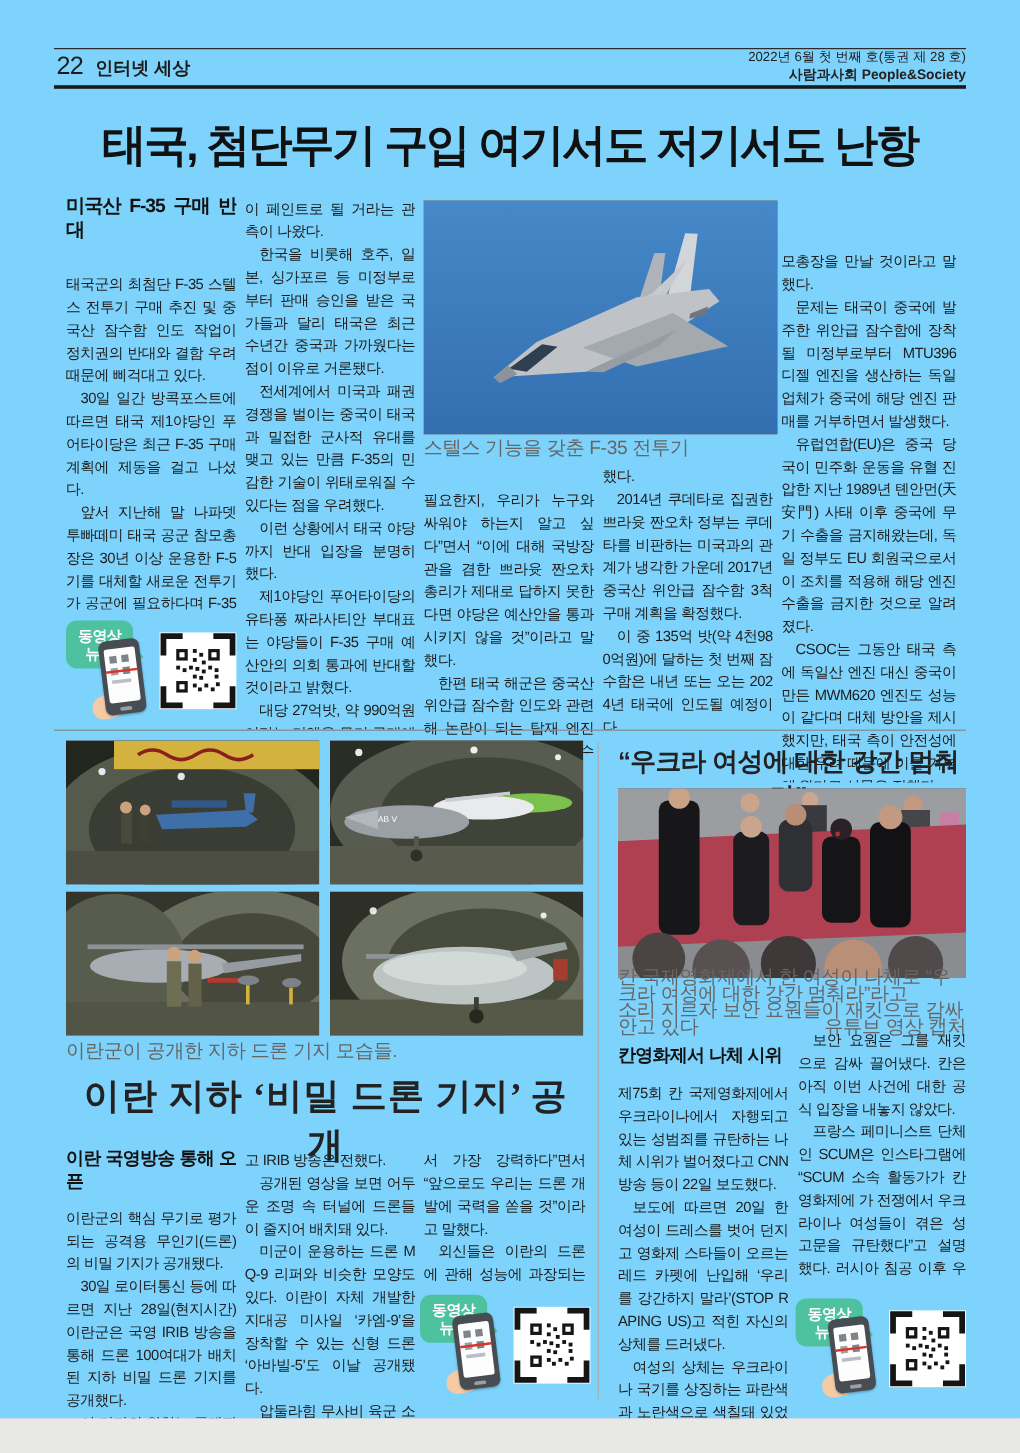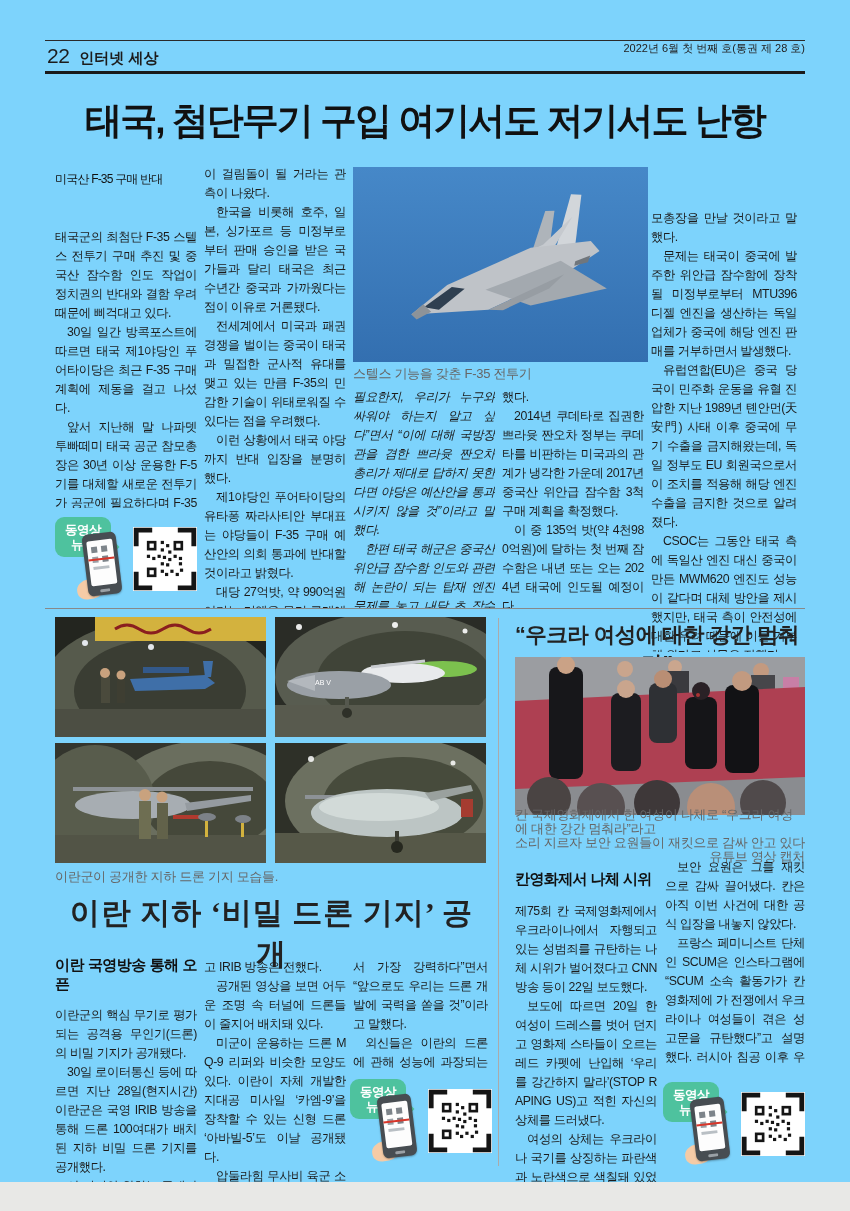--- a/index.html
+++ b/index.html
@@ -22,24 +22,24 @@
   .iran-headline{left:55px;width:433px;top:893px;text-align:center;font-size:30px;
         font-family:"Liberation Serif","DejaVu Serif",serif;font-weight:700;
         letter-spacing:1px;color:#222;}
   .cannes-headline{left:509px;width:296px;top:620px;text-align:center;font-size:21.5px;
         font-weight:600;letter-spacing:-.5px;color:#222;}
 
   
   .col{position:absolute;overflow:hidden;text-align:justify;}
   .col p{margin:0;font-size:12.3px;line-height:19px;letter-spacing:-.4px;word-break:break-all;}
   .col p.ind{text-indent:12px;}
-  .subhead{font-size:12px;font-weight:400;line-height:32px;letter-spacing:-.8px;color:#111;}
+  .subhead{font-size:16px;font-weight:700;line-height:20px;letter-spacing:-.8px;color:#111;}
   .subhead2{font-size:15px;font-weight:800;letter-spacing:-.6px;color:#111;}
 
-  .caption{font-size:13px;color:#666;letter-spacing:-.3px;line-height:14px;}
+  .caption{font-size:16px;color:#666;letter-spacing:-.3px;line-height:14px;}
   .credit{float:right;color:#666;text-align:right;}
 
   
   .hrule{left:45px;right:45px;top:608px;height:1px;background:#888;}
   .vdivider{left:498px;top:618px;width:1px;height:548px;background:#aaa;}
 
   
   .photo{position:absolute;overflow:hidden;background:#777;}
   .photo svg{display:block;}
 
@@ -65,39 +65,40 @@
 <body>
 
 <div class="page">
 
   <div class="abs rule-top"></div>
   <div class="abs" style="left:47px;top:44px;">
     <span class="pagenum">22</span><span class="section-name">인터넷 세상</span>
   </div>
   <div class="abs issue" style="right:45px;top:41px;width:300px;">
     <div>2022년 6월 첫 번째 호(통권 제 28 호)</div>
+    <div><b>사람과사회 People&amp;Society</b></div>
   </div>
   <div class="abs rule-thick"></div>
 
   <div class="abs lead-headline">태국, 첨단무기 구입 여기서도 저기서도 난항</div>
 
   <div class="col" style="left:55px;top:163px;width:142px;height:48px;">
     <div class="subhead">미국산 F-35 구매 반대</div>
 
   </div>
 
   <div class="col" style="left:55px;top:228px;width:142px;height:280px;">
     <p>태국군의 최첨단 F-35 스텔스 전투기 구매 추진 및 중국산 잠수함 인도 작업이 정치권의 반대와 결함 우려 때문에 삐걱대고 있다.</p>
     <p class="ind">30일 일간 방콕포스트에 따르면 태국 제1야당인 푸어타이당은 최근 F-35 구매 계획에 제동을 걸고 나섰다.</p>
     <p class="ind">앞서 지난해 말 나파뎃 투빠떼미 태국 공군 참모총장은 30년 이상 운용한 F-5기를 대체할 새로운 전투기가 공군에 필요하다며 F-35 최대 8대를 구매할 계획이라고 밝힌 바 있다.</p>
 
   </div>
 
   <div class="col" style="left:204px;top:165px;width:142px;height:443px;">
-    <p>이 걸림돌이 될 거라는 관측이 나왔다.</p>
+    <p>이 페인트로 될 거라는 관측이 나왔다.</p>
     <p class="ind">한국을 비롯해 호주, 일본, 싱가포르 등 미정부로부터 판매 승인을 받은 국가들과 달리 태국은 최근 수년간 중국과 가까웠다는 점이 이유로 거론됐다.</p>
     <p class="ind">전세계에서 미국과 패권 경쟁을 벌이는 중국이 태국과 밀접한 군사적 유대를 맺고 있는 만큼 F-35의 민감한 기술이 위태로워질 수 있다는 점을 우려했다.</p>
     <p class="ind">이런 상황에서 태국 야당까지 반대 입장을 분명히 했다.</p>
     <p class="ind">제1야당인 푸어타이당의 유타퐁 짜라사티안 부대표는 야당들이 F-35 구매 예산안의 의회 통과에 반대할 것이라고 밝혔다.</p>
     <p class="ind">대당 27억밧, 약 990억원이라는 거액을 무기 구매에 사용하기보다 코로나19 사태로 생계에 어려움을 겪는 국민에 대한 지원 등에 사용해야 한다고 유타 퐁 부대표는 강조했다.</p>
 
   </div>
 
   <div class="photo" style="left:353px;top:167px;width:295px;height:195px;">
     <svg width="295" height="195" viewBox="0 0 295 195">
@@ -116,21 +117,21 @@
         <polygon points="-22,16 58,6 96,44 18,42" fill="#a3a9af"></polygon>
         <polygon points="-86,18 -54,5 -42,10 -72,24" fill="#2f3f50"></polygon>
         <polygon points="-100,22 -86,15 -80,24 -96,28" fill="#8d9399"></polygon>
         <polygon points="-24,36 58,20 40,30 -10,40" fill="#979da3"></polygon>
         <polygon points="72,10 88,8 84,14 70,14" fill="#70767c"></polygon>
       </g>
     </svg>
   </div>
   <div class="abs caption" style="left:353px;top:367px;width:295px;">스텔스 기능을 갖춘 F-35 전투기</div>
 
-  <div class="col" style="left:353px;top:388px;width:142px;height:220px;font-style:italic;">
+  <div class="col" style="left:353px;top:408px;width:142px;height:220px;">
     <p>필요한지, 우리가 누구와 싸워야 하는지 알고 싶다”면서 “이에 대해 국방장관을 겸한 쁘라윳 짠오차 총리가 제대로 답하지 못한다면 야당은 예산안을 통과시키지 않을 것”이라고 말했다.</p>
     <p class="ind">한편 태국 해군은 중국산 위안급 잠수함 인도와 관련해 논란이 되는 탑재 엔진 문제를 놓고 내달 초 잠수함 제조업체 중국선박중공국제무역공사(CSOC) 관계자와 대면할 예정이라고 신문은 전</p>
   </div>
 
   <div class="col" style="left:502px;top:388px;width:142px;height:220px;">
     <p>했다.</p>
     <p class="ind">2014년 쿠데타로 집권한 쁘라윳 짠오차 정부는 쿠데타를 비판하는 미국과의 관계가 냉각한 가운데 2017년 중국산 위안급 잠수함 3척 구매 계획을 확정했다.</p>
     <p class="ind">이 중 135억 밧(약 4천980억원)에 달하는 첫 번째 잠수함은 내년 또는 오는 2024년 태국에 인도될 예정이다.</p>
 
   </div>

